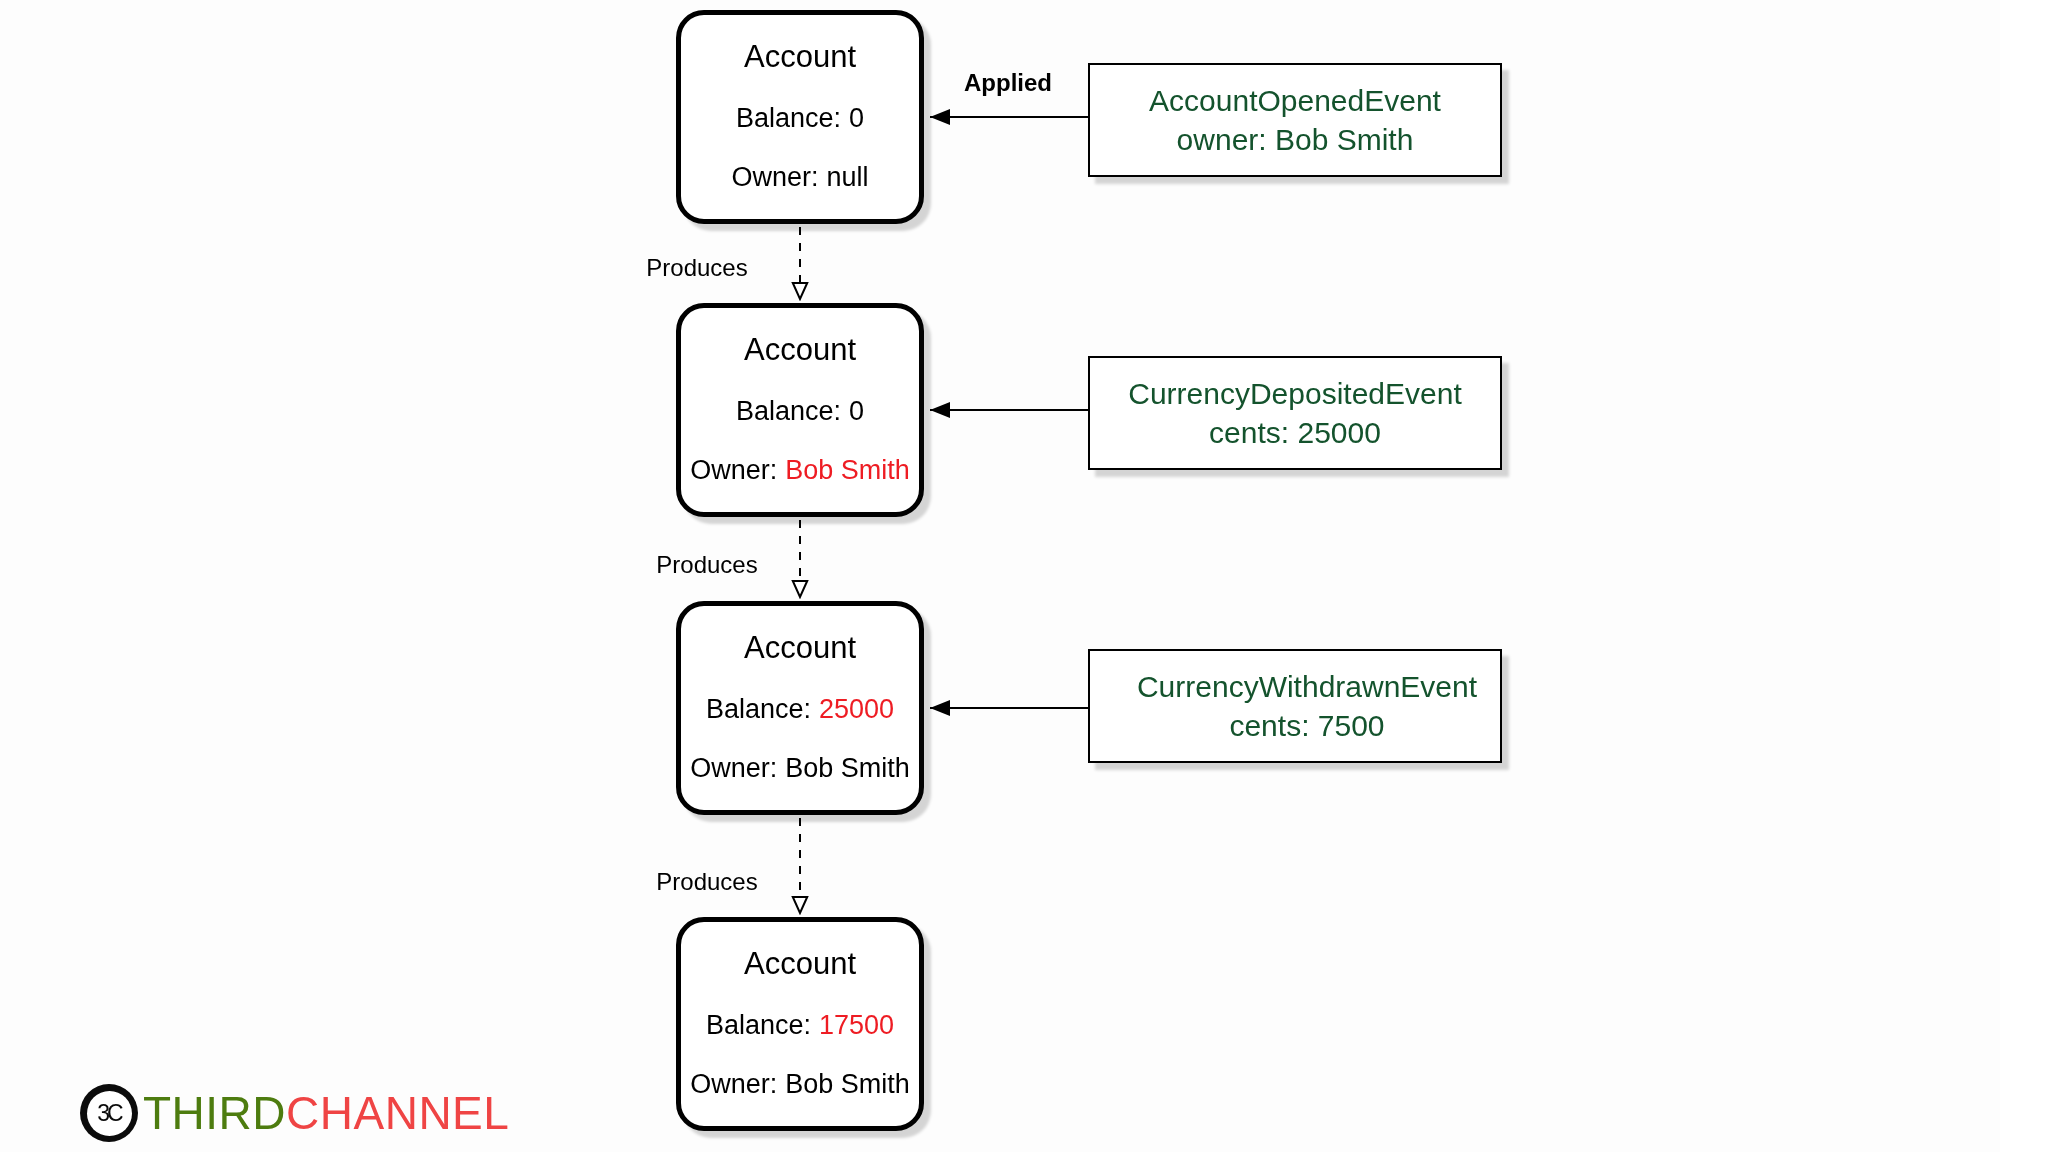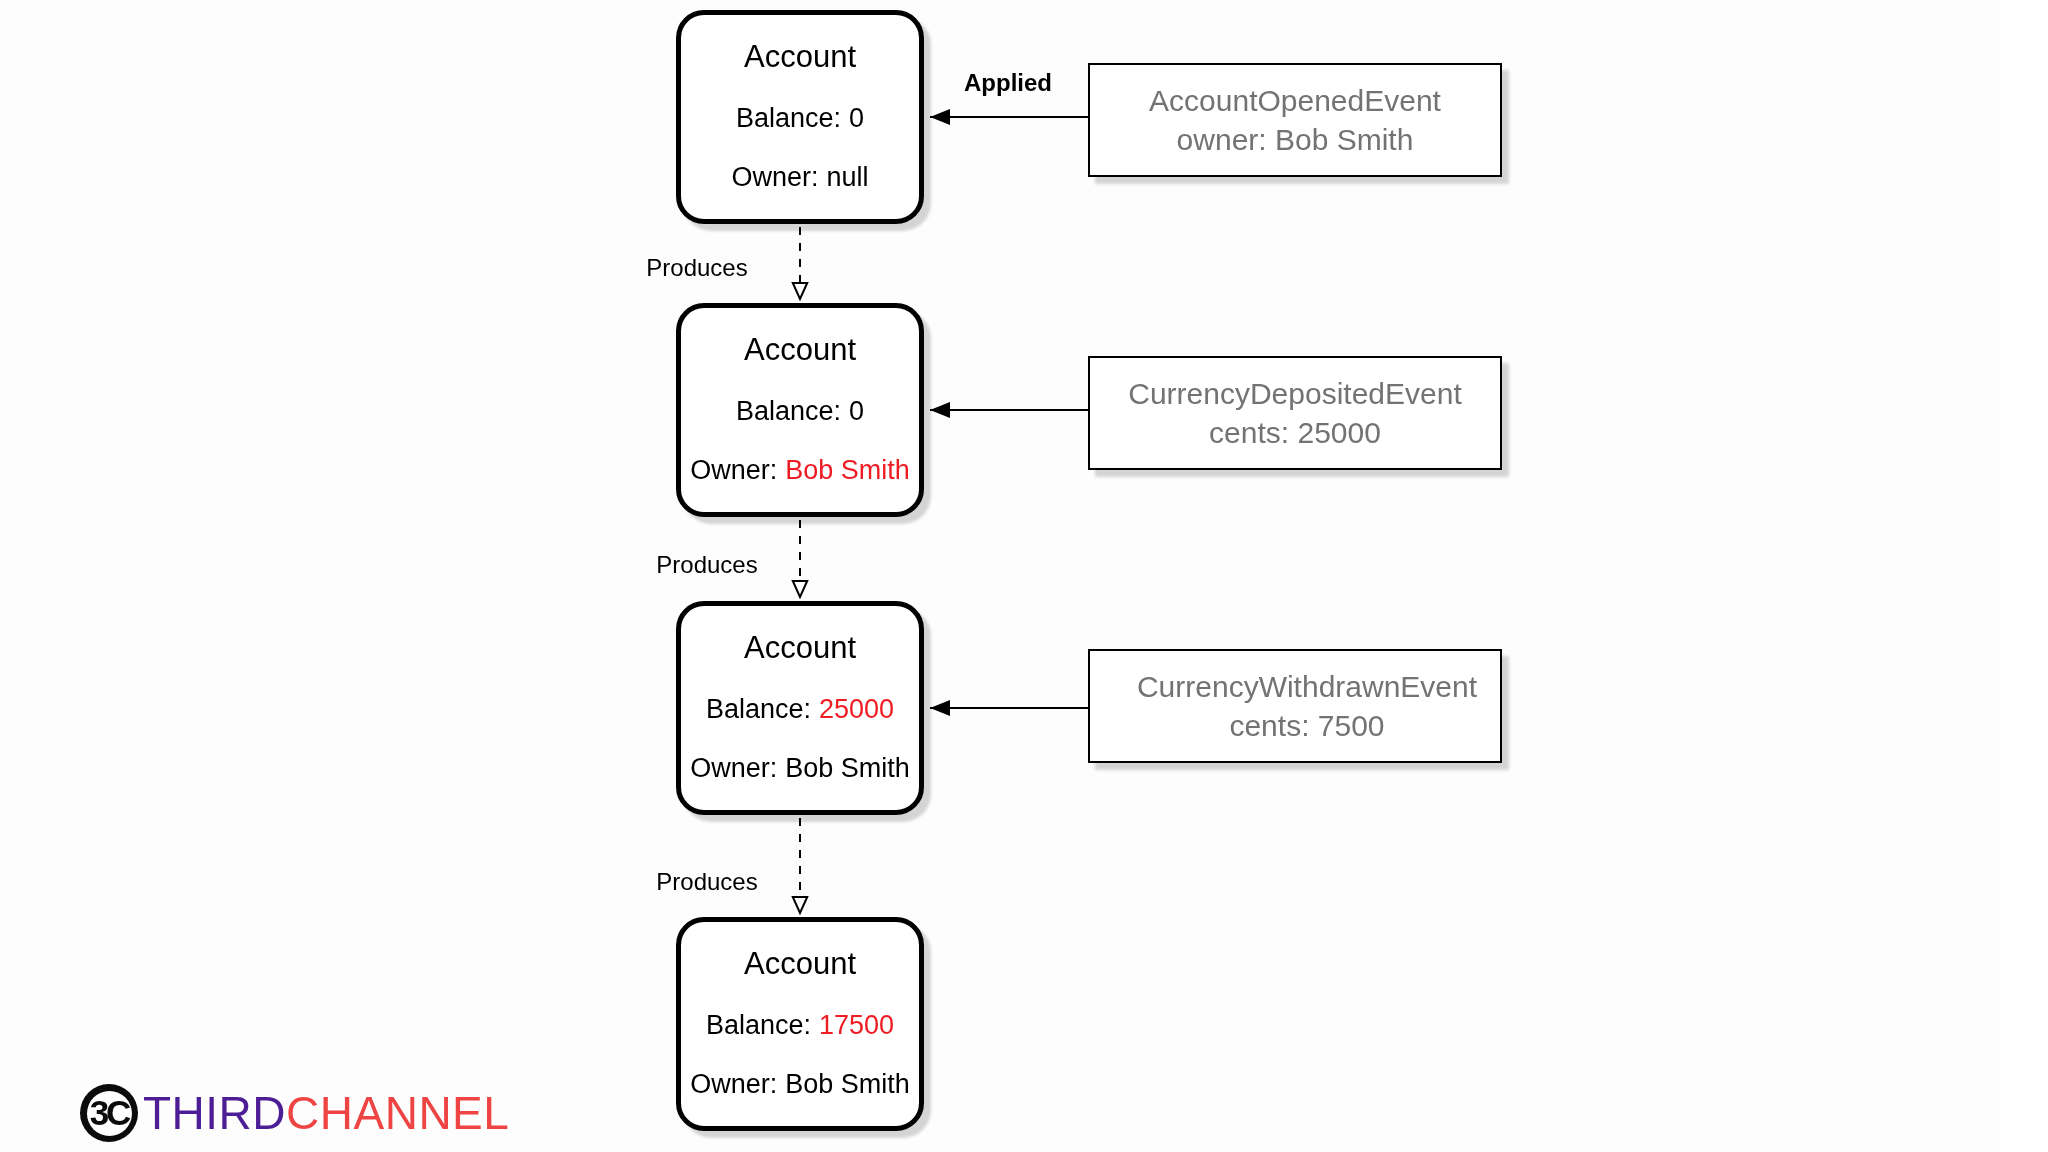--- a/index.html
+++ b/index.html
@@ -59,21 +59,21 @@
     display: flex;
     flex-direction: column;
     align-items: center;
     justify-content: center;
     gap: 5px;
     text-align: center;
   }
   .event-box.pos-0 { top: 63px; }
   .event-box.pos-1 { top: 356px; }
   .event-box.pos-2 { top: 649px; padding-left: 24px; }
-  .event-name, .event-detail { font-size: 30px; color: #737373; white-space: nowrap; }
+  .event-name, .event-detail { font-size: 30px; color: #14532d; white-space: nowrap; }
   
   .edge-label {
     position: absolute;
     transform: translate(-50%, -50%);
     font-size: 24px;
     color: #000000;
     white-space: nowrap;
   }
   .lbl-applied    { left: 1008px; top: 83px; font-weight: bold; }
   .lbl-produces-0 { left: 697px;  top: 268px; }
@@ -96,22 +96,22 @@
     justify-content: center;
     flex: none;
   }
   .logo-icon-inner {
     width: 45px; height: 45px;
     border-radius: 50%;
     background: #ffffff;
     display: flex;
     align-items: center;
     justify-content: center;
-    font-weight: bold;
-    font-size: 35px;
+    font-weight: normal;
+    font-size: 23px;
     letter-spacing: -3px;
     color: #0b0b0b;
   }
   .logo-text {
     margin-left: 5px;
     font-size: 46px;
     line-height: 58px;
     letter-spacing: 0.5px;
     white-space: nowrap;
   }
@@ -181,16 +181,16 @@
 
   <div class="edge-label lbl-applied">Applied</div>
   <div class="edge-label lbl-produces-0">Produces</div>
   <div class="edge-label lbl-produces-1">Produces</div>
   <div class="edge-label lbl-produces-2">Produces</div>
 
   <div class="logo">
     <div class="logo-icon">
       <div class="logo-icon-inner">3C</div>
     </div>
-    <div class="logo-text"><span class="brand-third" style="color: #4c1d95;">THIRD</span><span class="brand-channel" style="color: #ef4444;">CHANNEL</span></div>
+    <div class="logo-text"><span class="brand-third" style="color: #4d7c0f;">THIRD</span><span class="brand-channel" style="color: #ef4444;">CHANNEL</span></div>
   </div>
 
 </div>
 
 </body></html>

